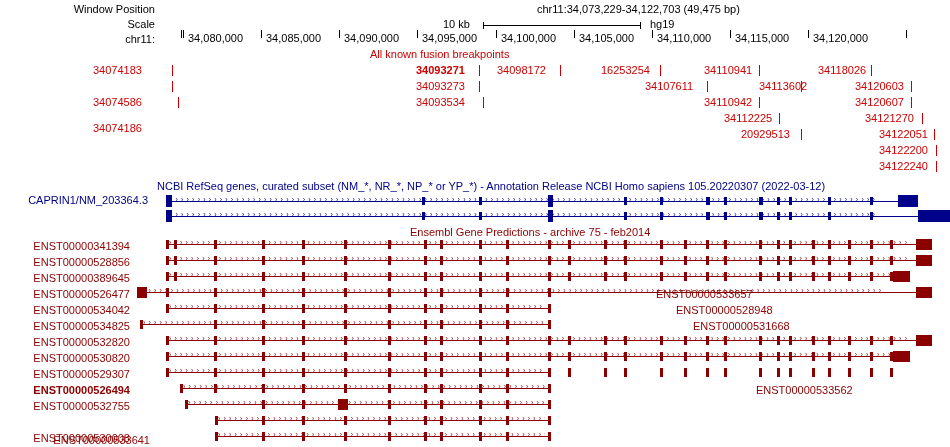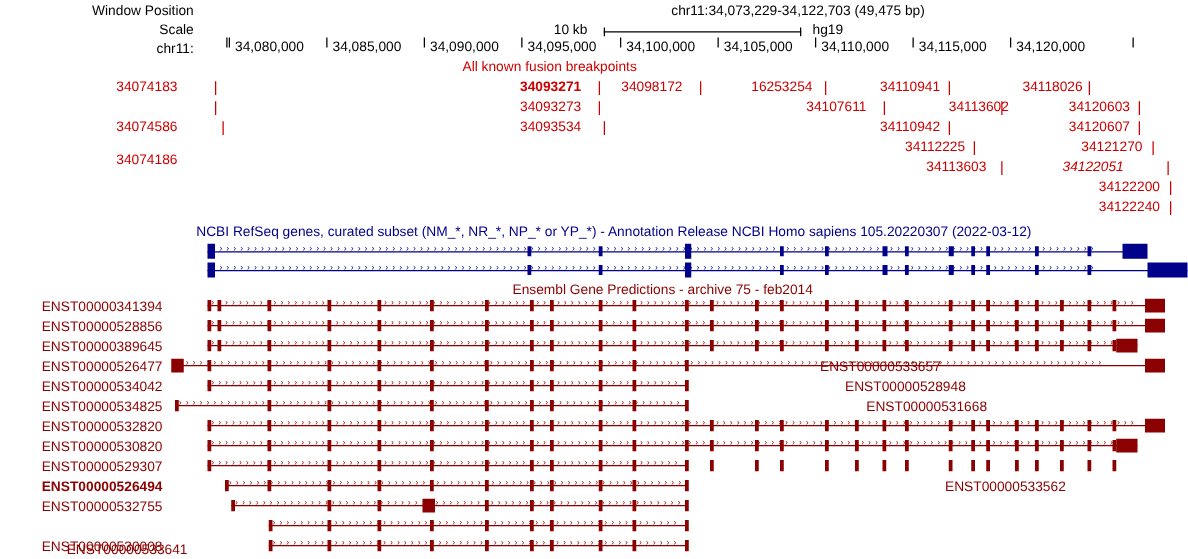--- a/index.html
+++ b/index.html
@@ -115,40 +115,41 @@
       <div class="bp-text" style="left: 645px; top: 80px;">34107611</div>
       <div class="bp-tick" style="left: 707px; top: 81px; height: 11px;"></div>
       <div class="bp-text" style="left: 704px; top: 64px;">34110941</div>
       <div class="bp-tick" style="left: 759px; top: 65px; height: 11px;"></div>
       <div class="bp-text" style="left: 704px; top: 96px;">34110942</div>
       <div class="bp-tick" style="left: 759px; top: 97px; height: 11px;"></div>
       <div class="bp-text" style="left: 724px; top: 112px;">34112225</div>
       <div class="bp-tick" style="left: 779px; top: 113px; height: 11px;"></div>
       <div class="bp-text" style="left: 759px; top: 80px;">34113602</div>
       <div class="bp-tick" style="left: 801px; top: 81px; height: 11px;"></div>
-      <div class="bp-text" style="left: 741px; top: 128px;">34113603</div>
+      <div class="bp-text" style="left: 741px; top: 128px;">20929513</div>
       <div class="bp-tick" style="left: 801px; top: 129px; height: 11px;"></div>
       <div class="bp-text" style="left: 818px; top: 64px;">34118026</div>
       <div class="bp-tick" style="left: 871px; top: 65px; height: 11px;"></div>
       <div class="bp-text" style="left: 855px; top: 80px;">34120603</div>
       <div class="bp-tick" style="left: 911px; top: 81px; height: 11px;"></div>
       <div class="bp-text" style="left: 855px; top: 96px;">34120607</div>
       <div class="bp-tick" style="left: 911px; top: 97px; height: 11px;"></div>
       <div class="bp-text" style="left: 865px; top: 112px;">34121270</div>
       <div class="bp-tick" style="left: 922px; top: 113px; height: 11px;"></div>
-      <div class="bp-text" style="left: 850px; top: 128px; font-style: italic;">34122051</div>
+      <div class="bp-text" style="left: 879px; top: 128px;">34122051</div>
       <div class="bp-tick" style="left: 934px; top: 129px; height: 11px;"></div>
       <div class="bp-text" style="left: 879px; top: 144px;">34122200</div>
       <div class="bp-tick" style="left: 936px; top: 145px; height: 11px;"></div>
       <div class="bp-text" style="left: 879px; top: 160px;">34122240</div>
       <div class="bp-tick" style="left: 936px; top: 161px; height: 11px;"></div>
     </div>
 
   <div class="track-title-blue" style="left:157px;top:180px;">NCBI RefSeq genes, curated subset (NM_*, NR_*, NP_* or YP_*) - Annotation Release NCBI Homo sapiens 105.20220307 (2022-03-12)</div>
 
+  <div class="row-label blue" style="left:0px;top:194px;width:148px;">CAPRIN1/NM_203364.3</div>
 
   <div class="abs">
     <div class="gline blue" style="left:166px;top:201px;width:750px;"></div>
     <div class="arrows blue" style="left:170px;top:196px;width:742px;">››››››››››››››››››››››››››››››››››››››››››››››››››››››››››››››››››››››››››››››››››››››››››››››››››››››››››››››››››››››››››››››››</div>
     <div class="exon blue" style="left:166px;top:195px;width:6px;height:12px;"></div>
     <div class="exon blue" style="left:422px;top:197px;width:3px;height:8px;"></div>
     <div class="exon blue" style="left:479px;top:197px;width:3px;height:8px;"></div>
     <div class="exon blue" style="left:548px;top:195px;width:5px;height:12px;"></div>
     <div class="exon blue" style="left:624px;top:197px;width:3px;height:8px;"></div>
     <div class="exon blue" style="left:660px;top:197px;width:3px;height:8px;"></div>

